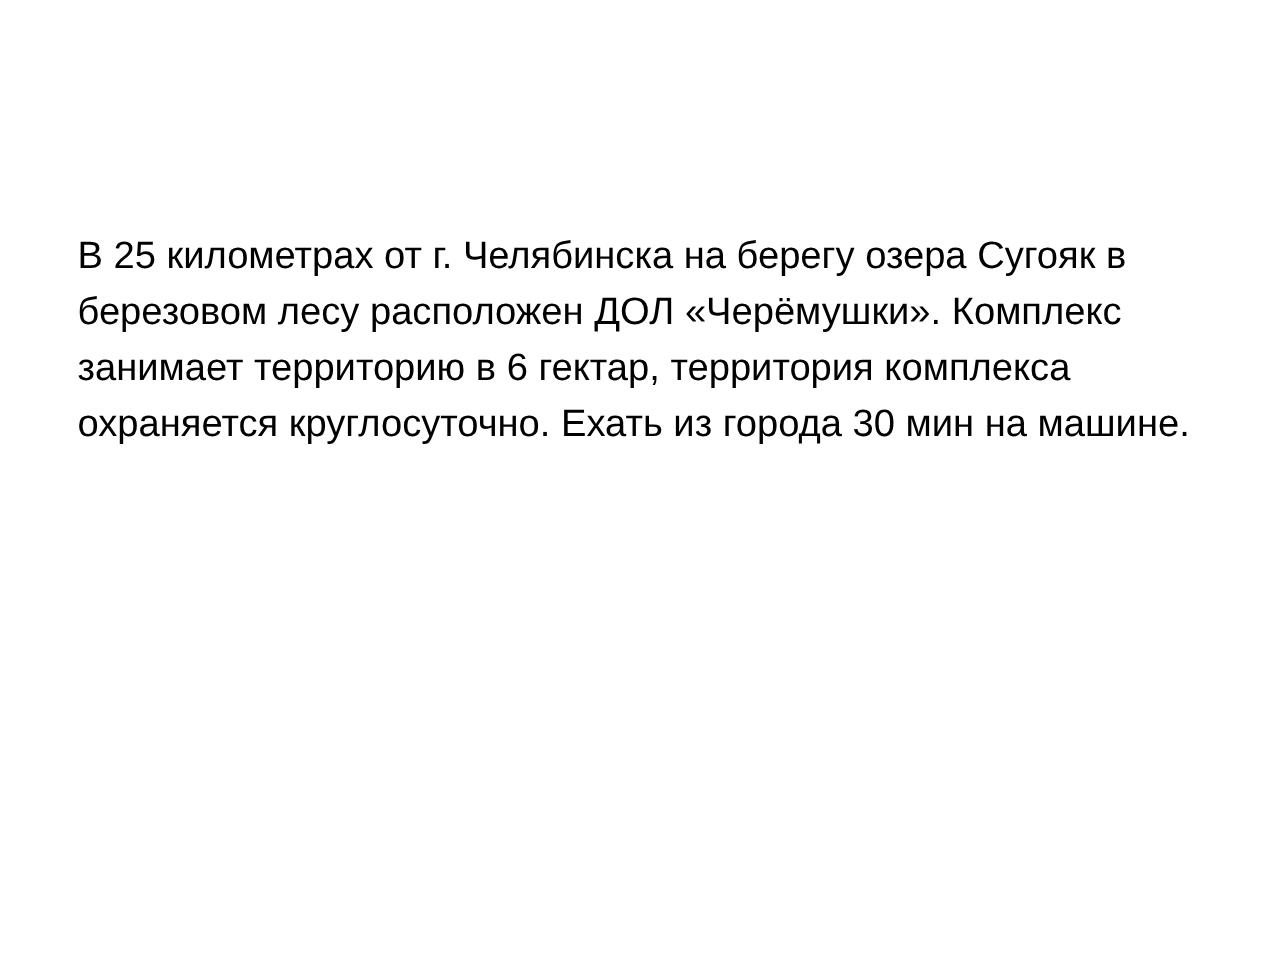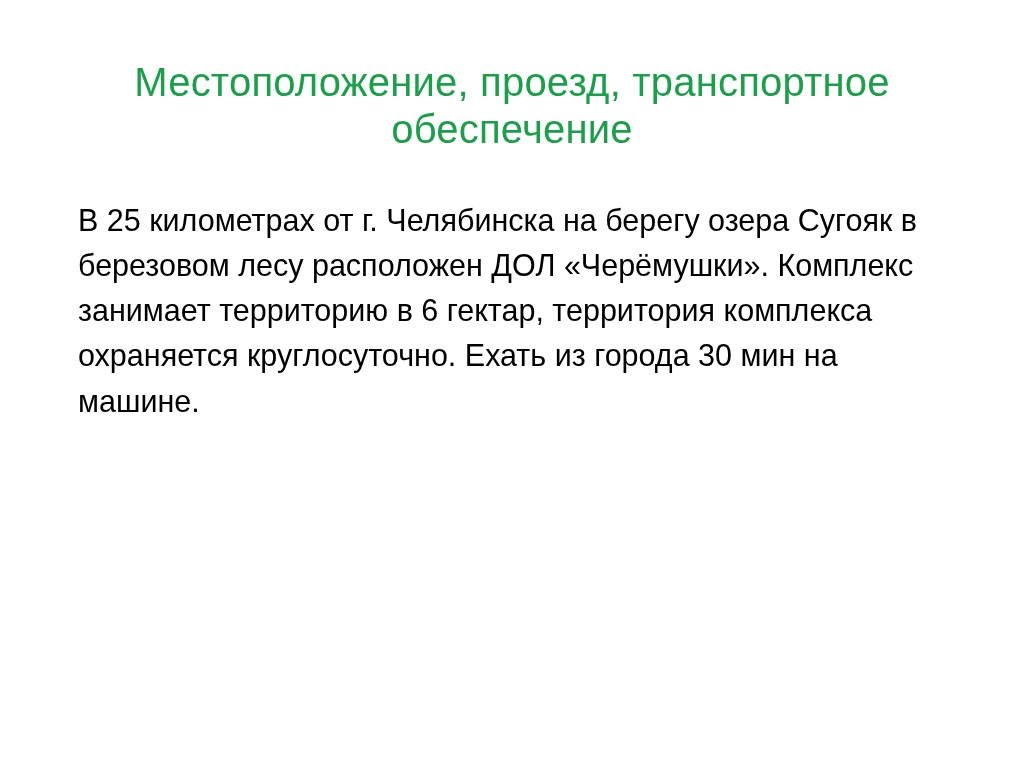--- a/index.html
+++ b/index.html
@@ -36,31 +36,30 @@
     position: absolute;
     top: 182px;
     left: 62px;
     width: 900px;
     color: #000000;
     font-size: 30.5px;
     line-height: 1.48;
     font-weight: normal;
   }
   .para {
-    margin: 16px;
+    margin: 0;
   }
   .spacer-line {
     height: 45px;
   }
 </style>
 </head>
 <body>
 
 <div class="slide">
 
-  <h1 class="slide-title">Местоположение, проезд, транспортное обеспечение</h1>
 
   <div class="slide-body">
     <p class="para">В 25 километрах от г. Челябинска на берегу озера Сугояк в березовом лесу расположен ДОЛ «Черёмушки». Комплекс занимает территорию в 6 гектар, территория комплекса охраняется круглосуточно. Ехать из города 30 мин на машине.</p>
     <div class="spacer-line"></div>
   </div>
 
 </div>
 
 </body></html>

